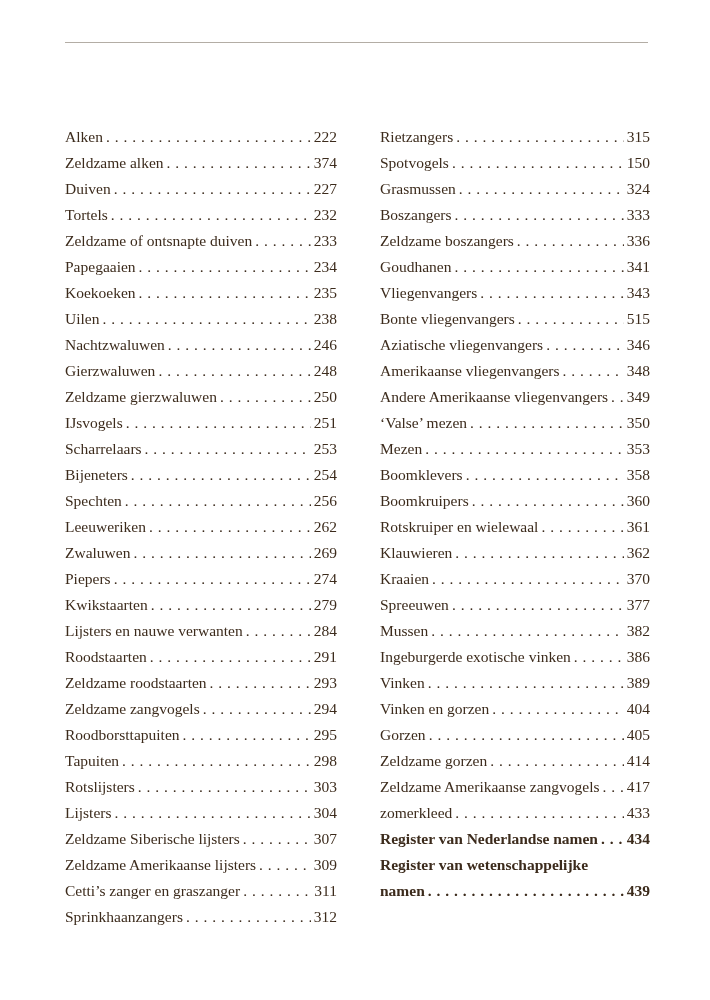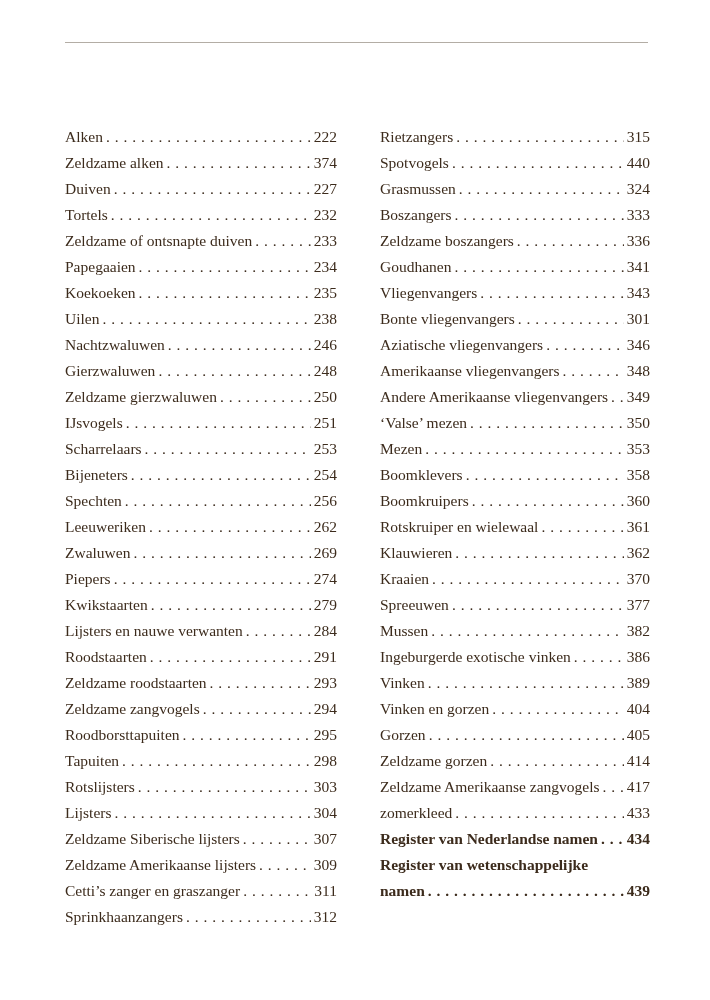--- a/index.html
+++ b/index.html
@@ -300,21 +300,21 @@
           <div class="line">
             <span class="label">Rietzangers</span>
             <span class="leader"></span>
             <span class="num">315</span>
           </div>
         </div>
         <div class="entry">
           <div class="line">
             <span class="label">Spotvogels</span>
             <span class="leader"></span>
-            <span class="num">440</span>
+            <span class="num">150</span>
           </div>
         </div>
         <div class="entry">
           <div class="line">
             <span class="label">Grasmussen</span>
             <span class="leader"></span>
             <span class="num">324</span>
           </div>
         </div>
         <div class="entry">
@@ -342,21 +342,21 @@
           <div class="line">
             <span class="label">Vliegenvangers</span>
             <span class="leader"></span>
             <span class="num">343</span>
           </div>
         </div>
         <div class="entry">
           <div class="line">
             <span class="label">Bonte vliegenvangers</span>
             <span class="leader"></span>
-            <span class="num">301</span>
+            <span class="num">515</span>
           </div>
         </div>
         <div class="entry">
           <div class="line">
             <span class="label">Aziatische vliegenvangers</span>
             <span class="leader"></span>
             <span class="num">346</span>
           </div>
         </div>
         <div class="entry">

